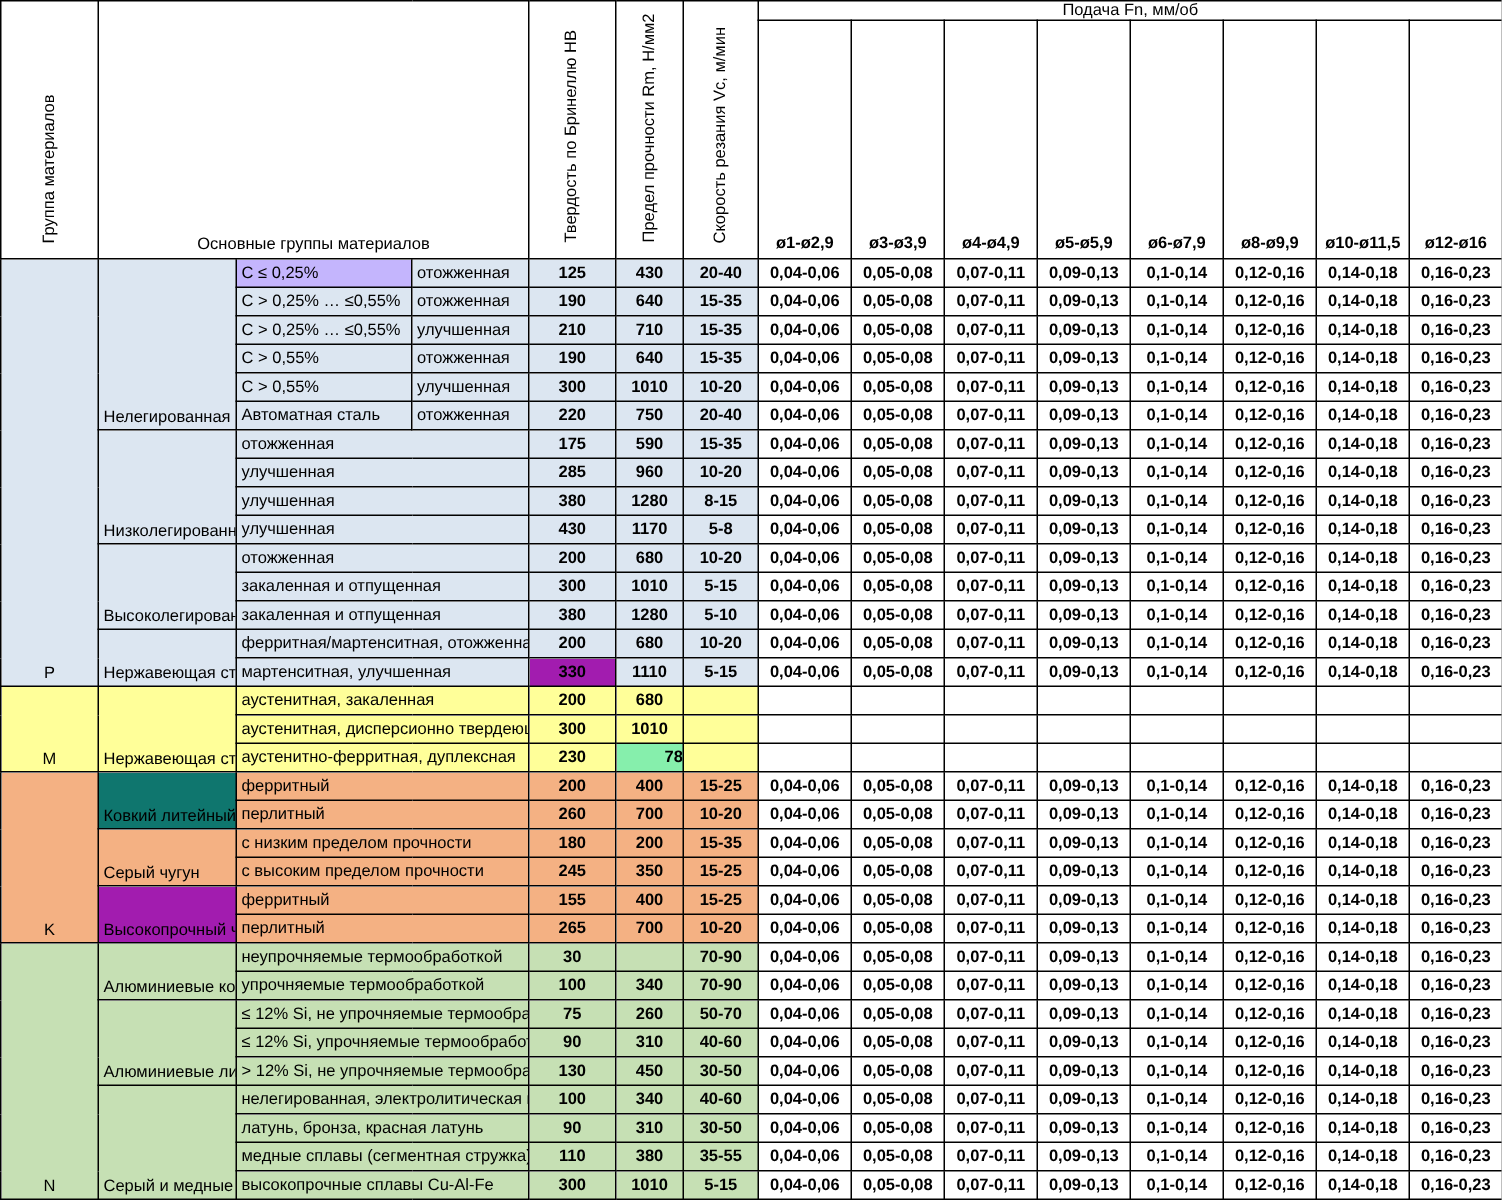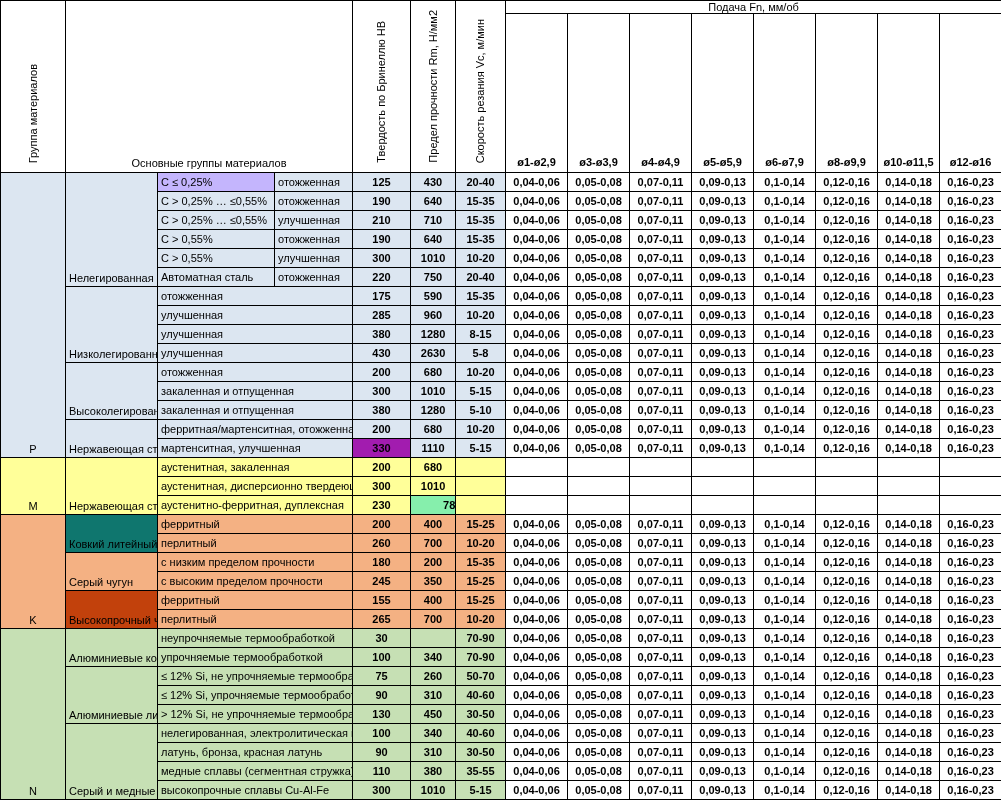--- a/index.html
+++ b/index.html
@@ -208,21 +208,21 @@
         <td class="feed-cell" style="background: rgb(255, 255, 255);">0,07-0,11</td>
         <td class="feed-cell" style="background: rgb(255, 255, 255);">0,09-0,13</td>
         <td class="feed-cell" style="background: rgb(255, 255, 255);">0,1-0,14</td>
         <td class="feed-cell" style="background: rgb(255, 255, 255);">0,12-0,16</td>
         <td class="feed-cell" style="background: rgb(255, 255, 255);">0,14-0,18</td>
         <td class="feed-cell" style="background: rgb(255, 255, 255);">0,16-0,23</td>
       </tr>
       <tr>
         <td class="label-cell" colspan="2" style="background: rgb(220, 230, 241);">улучшенная</td>
         <td class="num-cell" style="background: rgb(220, 230, 241);">430</td>
-        <td class="num-cell" style="background: rgb(220, 230, 241);">2630</td>
+        <td class="num-cell" style="background: rgb(220, 230, 241);">1170</td>
         <td class="num-cell" style="background: rgb(220, 230, 241);">5-8</td>
         <td class="feed-cell" style="background: rgb(255, 255, 255);">0,04-0,06</td>
         <td class="feed-cell" style="background: rgb(255, 255, 255);">0,05-0,08</td>
         <td class="feed-cell" style="background: rgb(255, 255, 255);">0,07-0,11</td>
         <td class="feed-cell" style="background: rgb(255, 255, 255);">0,09-0,13</td>
         <td class="feed-cell" style="background: rgb(255, 255, 255);">0,1-0,14</td>
         <td class="feed-cell" style="background: rgb(255, 255, 255);">0,12-0,16</td>
         <td class="feed-cell" style="background: rgb(255, 255, 255);">0,14-0,18</td>
         <td class="feed-cell" style="background: rgb(255, 255, 255);">0,16-0,23</td>
       </tr>
@@ -395,21 +395,21 @@
         <td class="feed-cell" style="background: rgb(255, 255, 255);">0,04-0,06</td>
         <td class="feed-cell" style="background: rgb(255, 255, 255);">0,05-0,08</td>
         <td class="feed-cell" style="background: rgb(255, 255, 255);">0,07-0,11</td>
         <td class="feed-cell" style="background: rgb(255, 255, 255);">0,09-0,13</td>
         <td class="feed-cell" style="background: rgb(255, 255, 255);">0,1-0,14</td>
         <td class="feed-cell" style="background: rgb(255, 255, 255);">0,12-0,16</td>
         <td class="feed-cell" style="background: rgb(255, 255, 255);">0,14-0,18</td>
         <td class="feed-cell" style="background: rgb(255, 255, 255);">0,16-0,23</td>
       </tr>
       <tr>
-        <td class="sub-cell label-cell" rowspan="2" style="background: #c2410c;">Высокопрочный ч</td>
+        <td class="sub-cell label-cell" rowspan="2" style="background: #a21caf;">Высокопрочный ч</td>
         <td class="label-cell" colspan="2" style="background: rgb(244, 177, 131);">ферритный</td>
         <td class="num-cell" style="background: rgb(244, 177, 131);">155</td>
         <td class="num-cell" style="background: rgb(244, 177, 131);">400</td>
         <td class="num-cell" style="background: rgb(244, 177, 131);">15-25</td>
         <td class="feed-cell" style="background: rgb(255, 255, 255);">0,04-0,06</td>
         <td class="feed-cell" style="background: rgb(255, 255, 255);">0,05-0,08</td>
         <td class="feed-cell" style="background: rgb(255, 255, 255);">0,07-0,11</td>
         <td class="feed-cell" style="background: rgb(255, 255, 255);">0,09-0,13</td>
         <td class="feed-cell" style="background: rgb(255, 255, 255);">0,1-0,14</td>
         <td class="feed-cell" style="background: rgb(255, 255, 255);">0,12-0,16</td>

